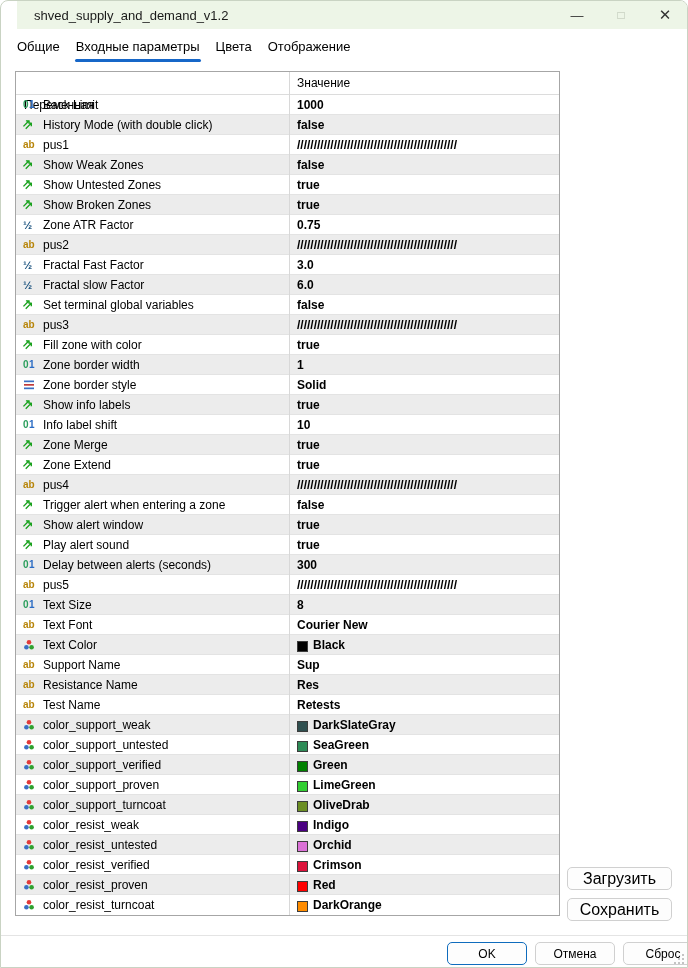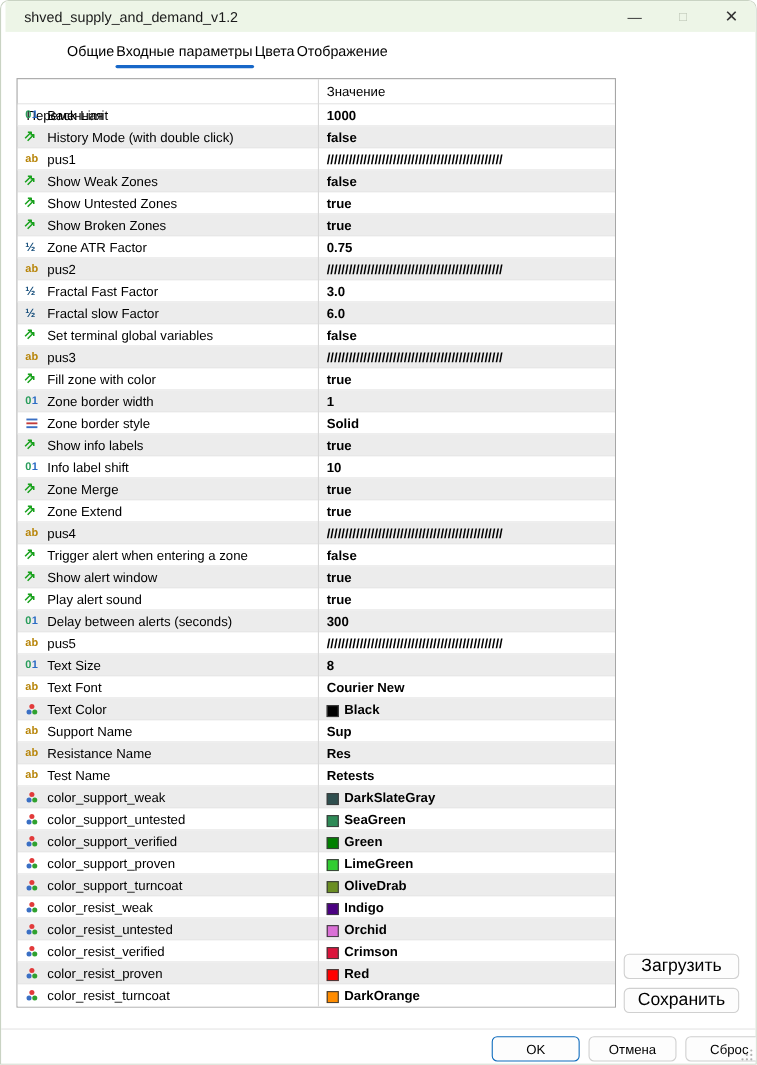--- a/index.html
+++ b/index.html
@@ -2,28 +2,28 @@
 <html><head>
 <meta charset="utf-8">
 <style>
   html,body{margin:0;padding:0;}
   body{
     width:688px;height:968px;position:relative;background:#ffffff;
     font-family:"Liberation Sans",sans-serif;color:#000;overflow:hidden;
   }
   .window{position:absolute;inset:0;border:1px solid #c9d3c3;border-radius:8px 8px 0 0;overflow:hidden;background:#fff;box-sizing:border-box;}
   
-  .titlebar{position:absolute;top:0;left:4px;right:0;height:28px;background:#edf5e7;display:flex;align-items:center;}
+  .titlebar{position:absolute;top:0;left:16px;right:0;height:28px;background:#edf5e7;display:flex;align-items:center;}
   .title{padding-left:17px;font-size:13px;color:#1a1a1a;}
   .win-controls{margin-left:auto;display:flex;height:100%;}
   .win-btn{width:44px;height:100%;display:flex;align-items:center;justify-content:center;font-size:13px;color:#333;}
   .win-btn.max{color:#b9c2b2;font-size:12px;}
   .win-btn.close{font-size:15px;}
   
-  .tabs{position:absolute;top:37px;left:15px;display:flex;gap:0;font-size:13px;margin-left:44px;}
+  .tabs{position:absolute;top:37px;left:15px;display:flex;gap:14px;font-size:13px;}
   .tab{padding:1px 1px 9px 1px;position:relative;white-space:nowrap;}
   .tab.active::after{content:"";position:absolute;left:0;right:0;bottom:1px;height:3px;background:#1767c8;border-radius:2px;}
   
   .ptable{position:absolute;left:14px;top:70px;width:545px;border:1px solid #a6a6a6;background:#fff;box-sizing:border-box;}
   .vline{position:absolute;left:273px;top:0;bottom:0;width:1px;background:#d8d8d8;}
   .thead{height:22px;display:flex;align-items:center;font-size:12px;border-bottom:1px solid #dcdcdc;}
   .th-var{width:273px;padding-left:8px;box-sizing:border-box;margin-top:44px;}
   .th-val{padding-left:8px;}
   .row{height:20px;display:flex;align-items:center;font-size:12px;border-bottom:1px solid #e3e3e3;box-sizing:border-box;background:#fff;}
   .row:last-child{border-bottom:none;}

